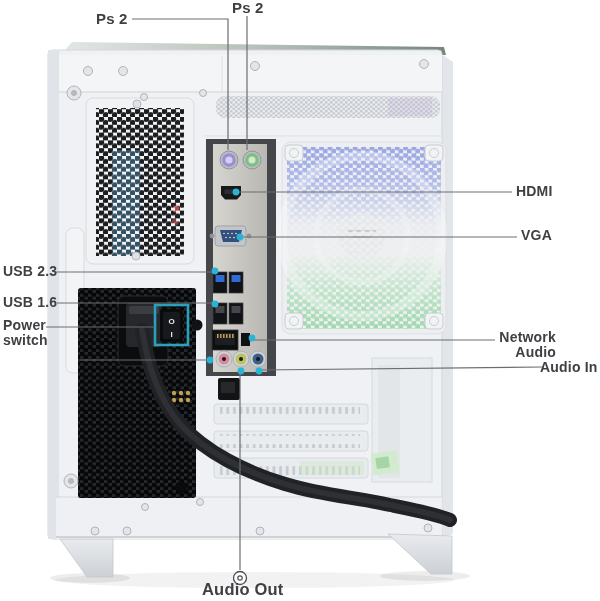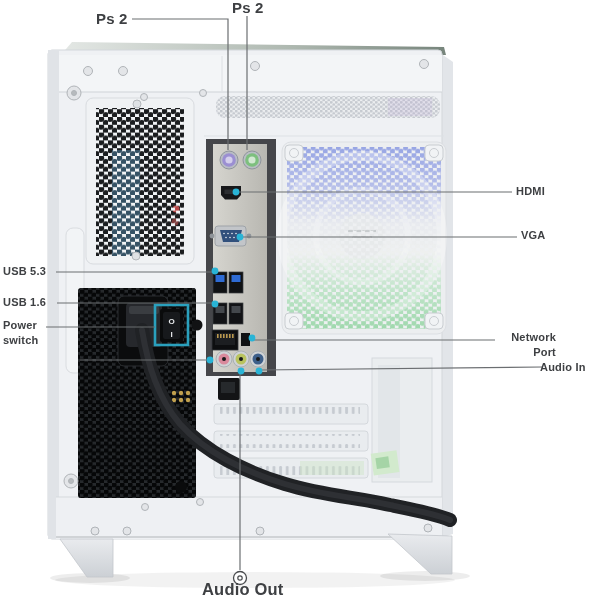--- a/index.html
+++ b/index.html
@@ -3,21 +3,21 @@
 <meta charset="utf-8">
 <style>
   html,body{margin:0;padding:0;background:#ffffff;}
   #stage{
     position:relative;width:600px;height:601px;background:#ffffff;
     font-family:"Liberation Sans",sans-serif;overflow:hidden;
   }
   #stage svg{position:absolute;left:0;top:0;}
   .callout{
     position:absolute;
-    font-weight:bold;font-size:11px;line-height:15px;
+    font-weight:bold;font-size:14px;line-height:15px;
     color:#3e4043;letter-spacing:.2px;white-space:pre-line;
   }
   .callout.big{font-size:16.5px;text-align:right;}
   .callout.ps2{font-size:15px;}
   .callout.right-align{text-align:right;}
 </style>
 </head>
 <body>
 
 <div id="stage">
@@ -338,22 +338,22 @@
     <circle cx="210" cy="360" r="3.4"></circle>
     <circle cx="241" cy="371" r="3.4"></circle>
     <circle cx="259" cy="371" r="3.4"></circle>
   </g>
 </svg>
 
 <div class="callout ps2" style="left:96px;top:11px">Ps 2</div>
 <div class="callout ps2" style="left:232px;top:0px">Ps 2</div>
 <div class="callout" style="left:516px;top:184px">HDMI</div>
 <div class="callout" style="left:521px;top:228px">VGA</div>
-<div class="callout" style="left:3px;top:264px">USB 5.3</div>
+<div class="callout" style="left:3px;top:264px">USB 2.3</div>
 <div class="callout" style="left:3px;top:295px">USB 1.6</div>
 <div class="callout" style="left:3px;top:318px">Power
 switch</div>
 <div class="callout right-align" style="left:474px;top:330px;width:82px">Network
-Port</div>
+Audio</div>
 <div class="callout" style="left:540px;top:360px">Audio In</div>
 <div class="callout big" style="left:202px;top:582px">Audio Out</div>
 
 </div>
 
 </body></html>

